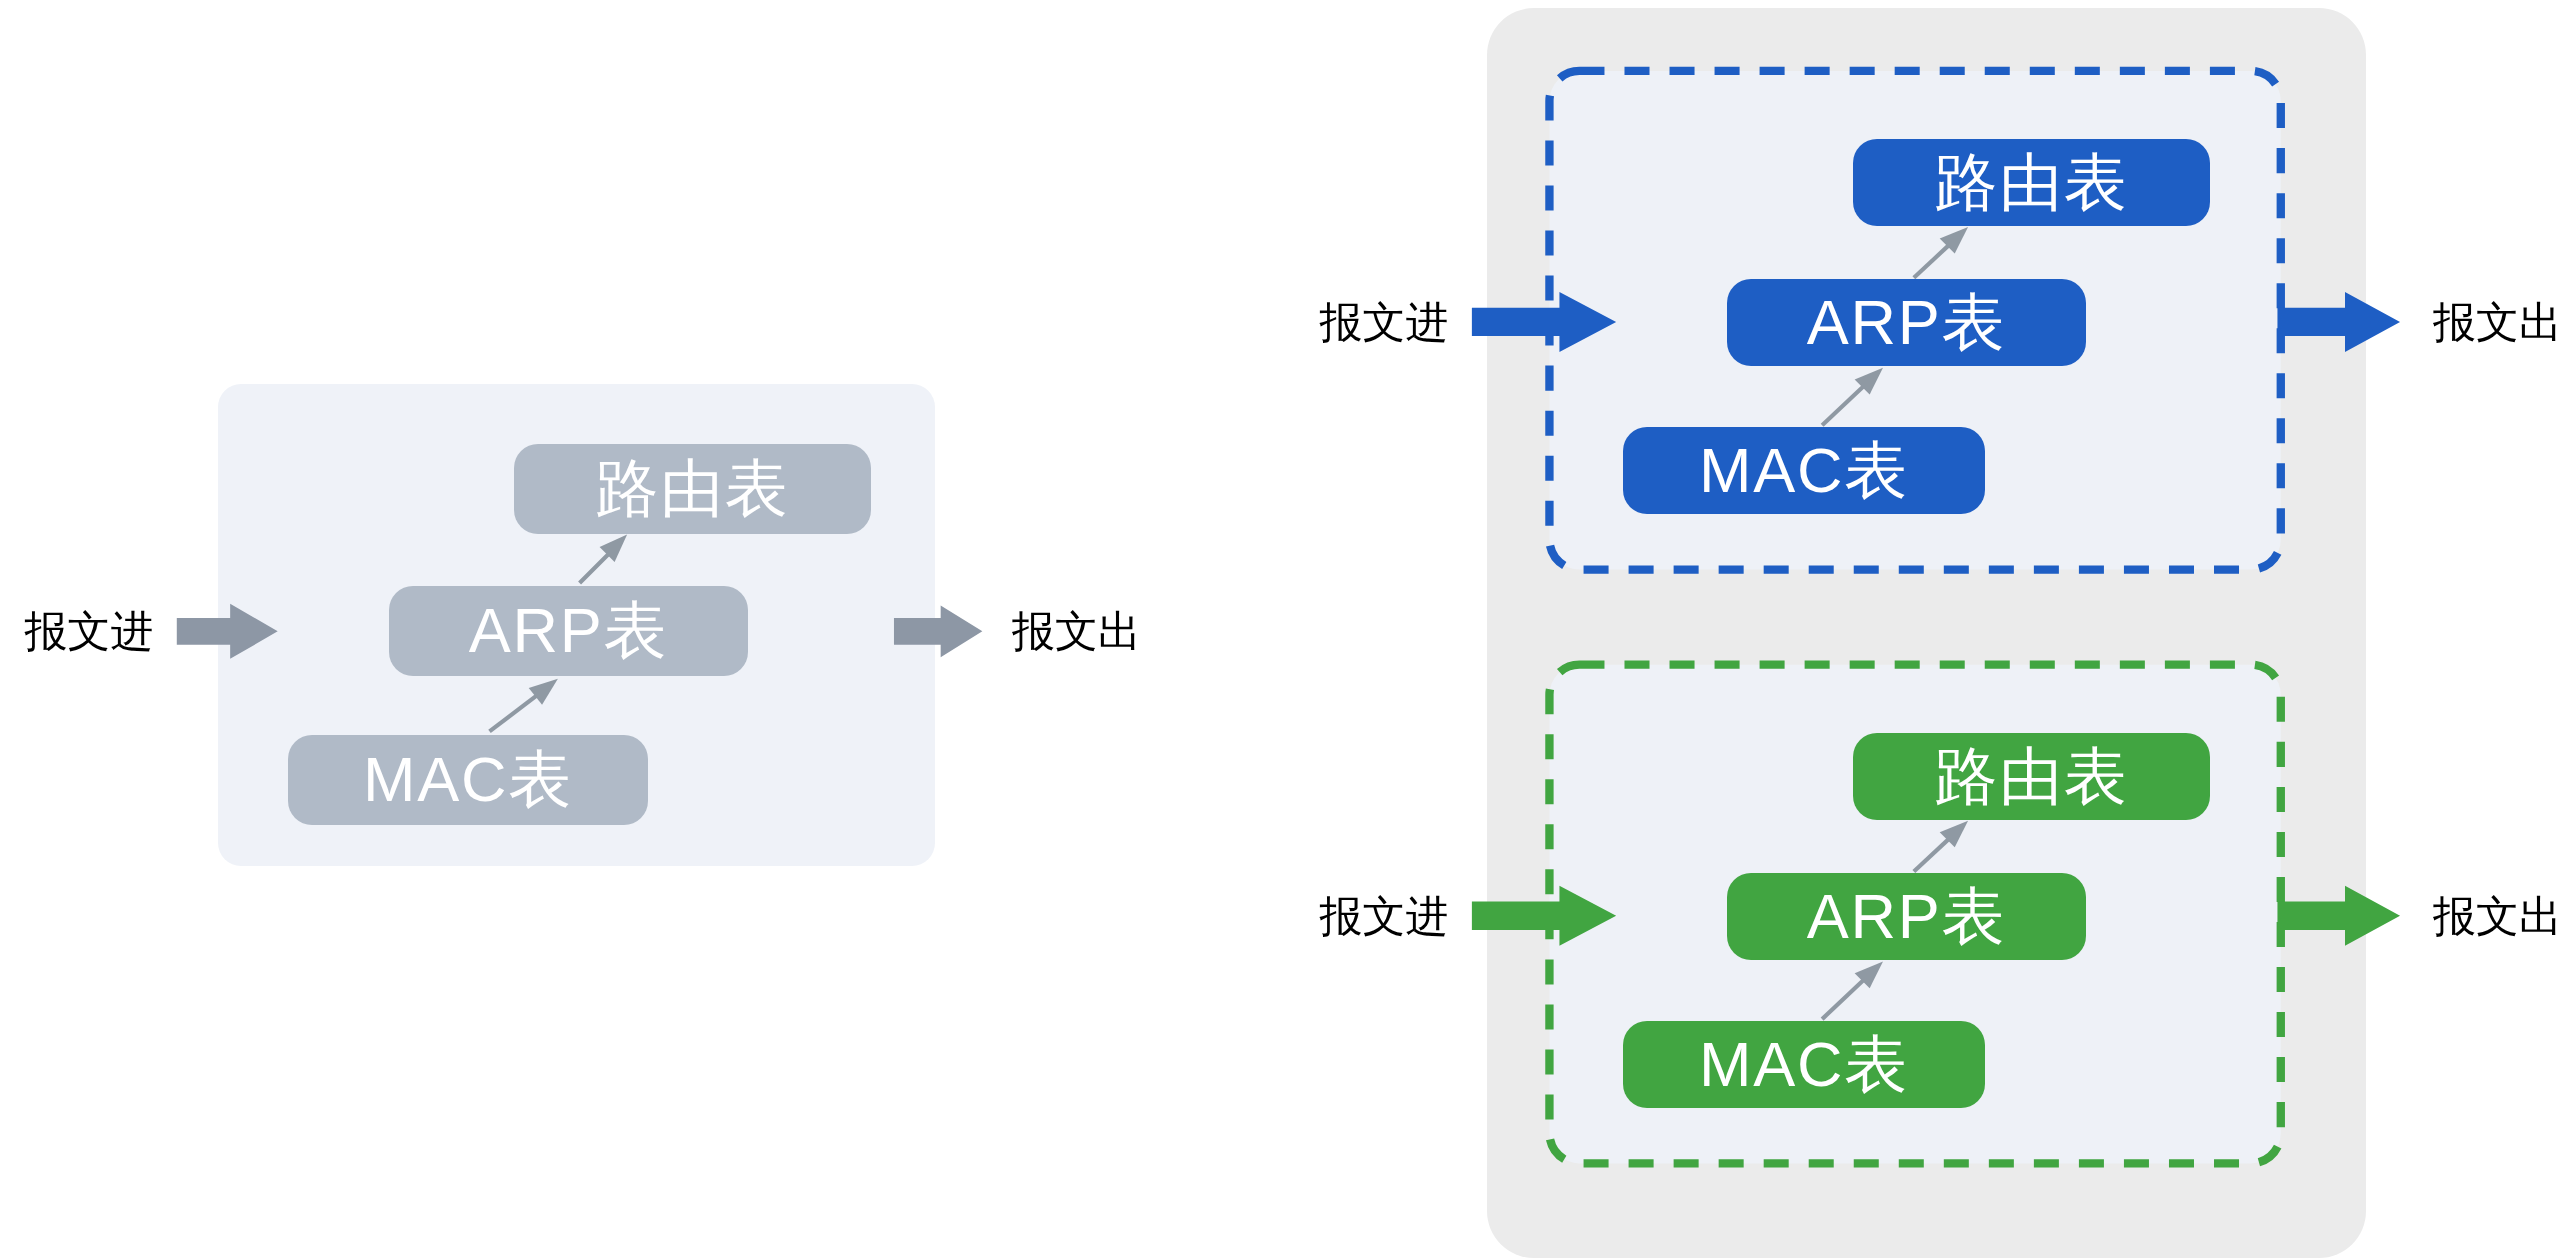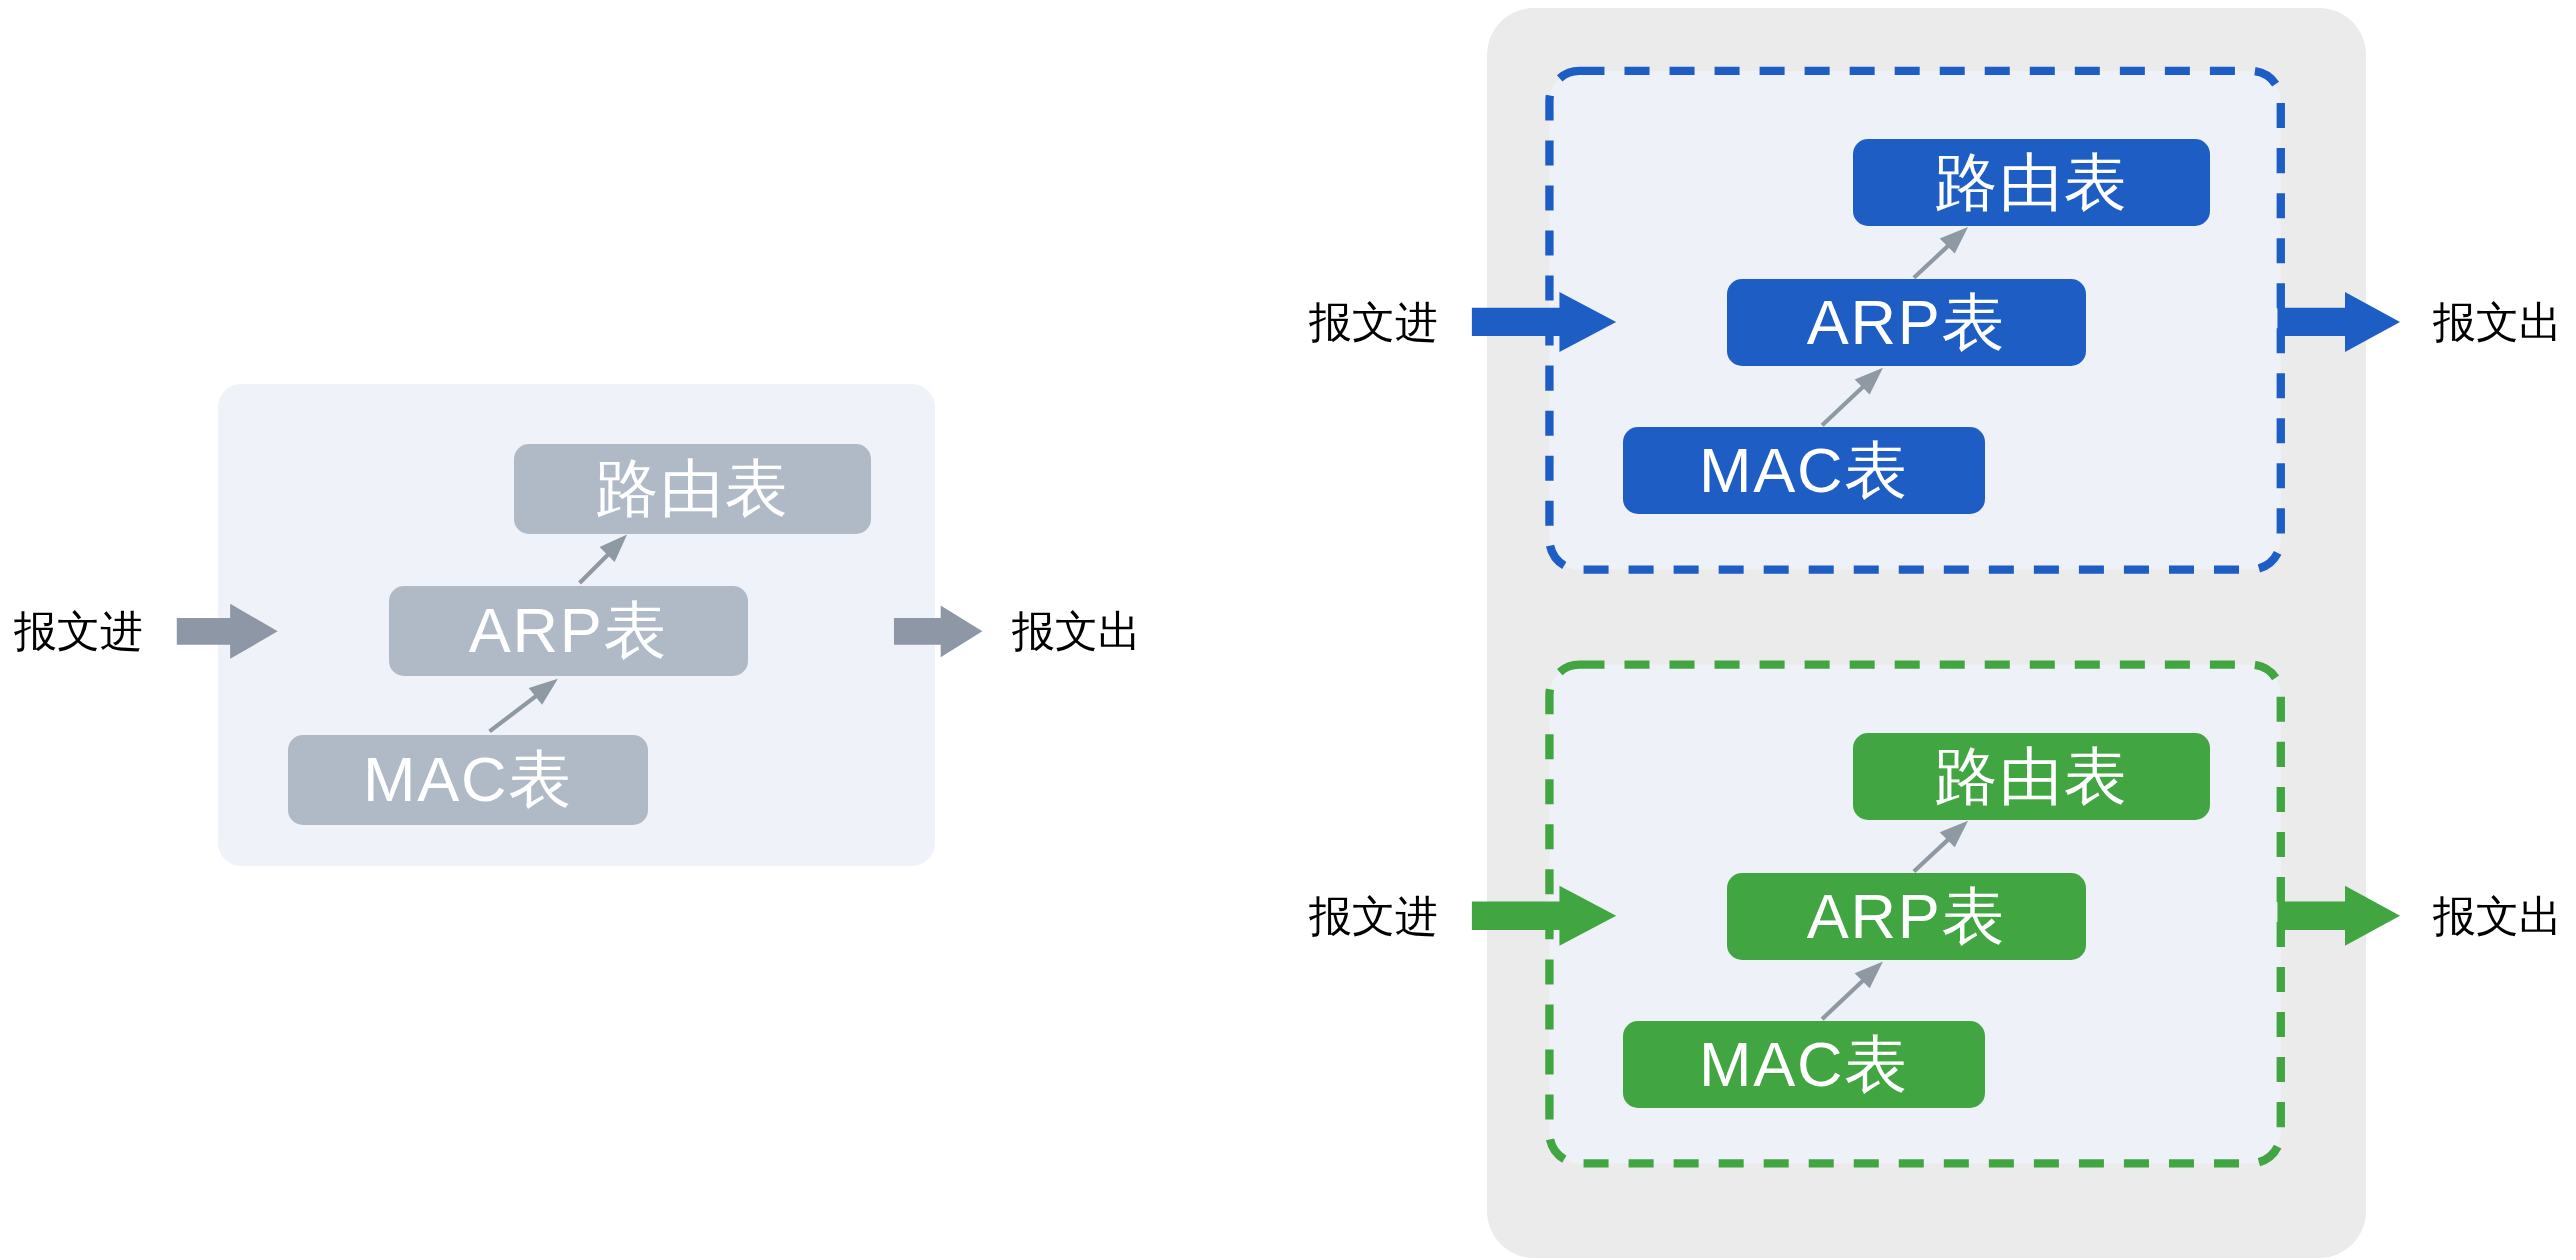--- a/index.html
+++ b/index.html
@@ -23,37 +23,37 @@
   #overlay {
     position: absolute; left: 0; top: 0;
     width: 2576px; height: 1261px;
   }
   .btn {
     position: absolute;
     display: flex; align-items: center; justify-content: center;
     color: var(--button-text);
     font-size: 63px;
     letter-spacing: 1.7px;
-    border-radius: 15px;
+    border-radius: 24px;
     white-space: nowrap;
   }
   .btn.gray  { background: var(--gray-button); }
   .btn.blue  { background: var(--blue); }
   .btn.green { background: var(--green); }
   .side-label {
     position: absolute;
     width: 150px;
     font-size: 43px;
     line-height: 52px;
     font-weight: 500;
     color: var(--label-text);
     white-space: nowrap;
     text-align: right;
   }
-  .right-align { text-align: left; }
+  .right-align { text-align: center; }
 </style>
 </head>
 <body>
 
 <div class="canvas">
 
   <div id="left-panel" class="panel"></div>
   <div id="right-panel" class="panel"></div>
 
   <svg id="overlay" viewBox="0 0 3089 1512">

